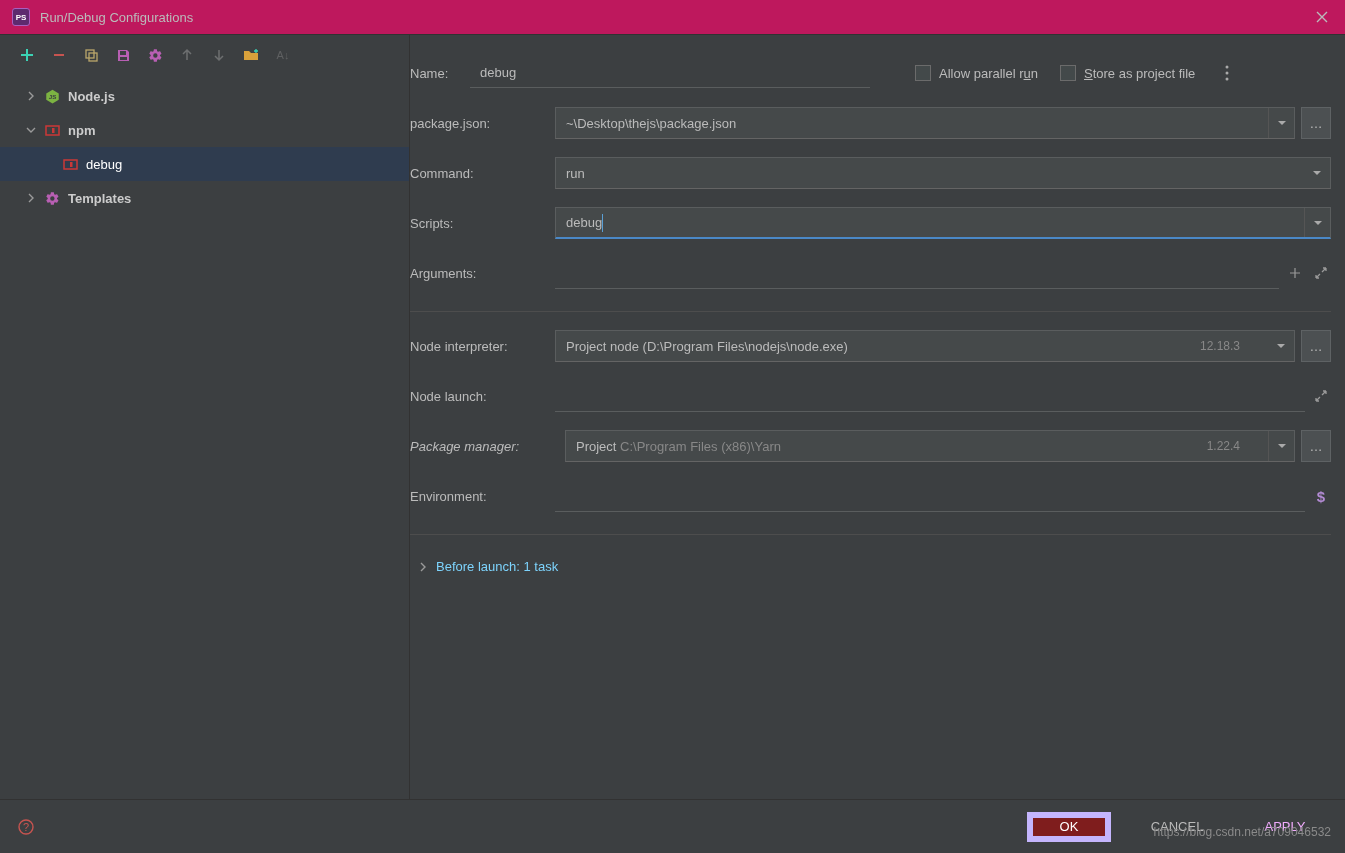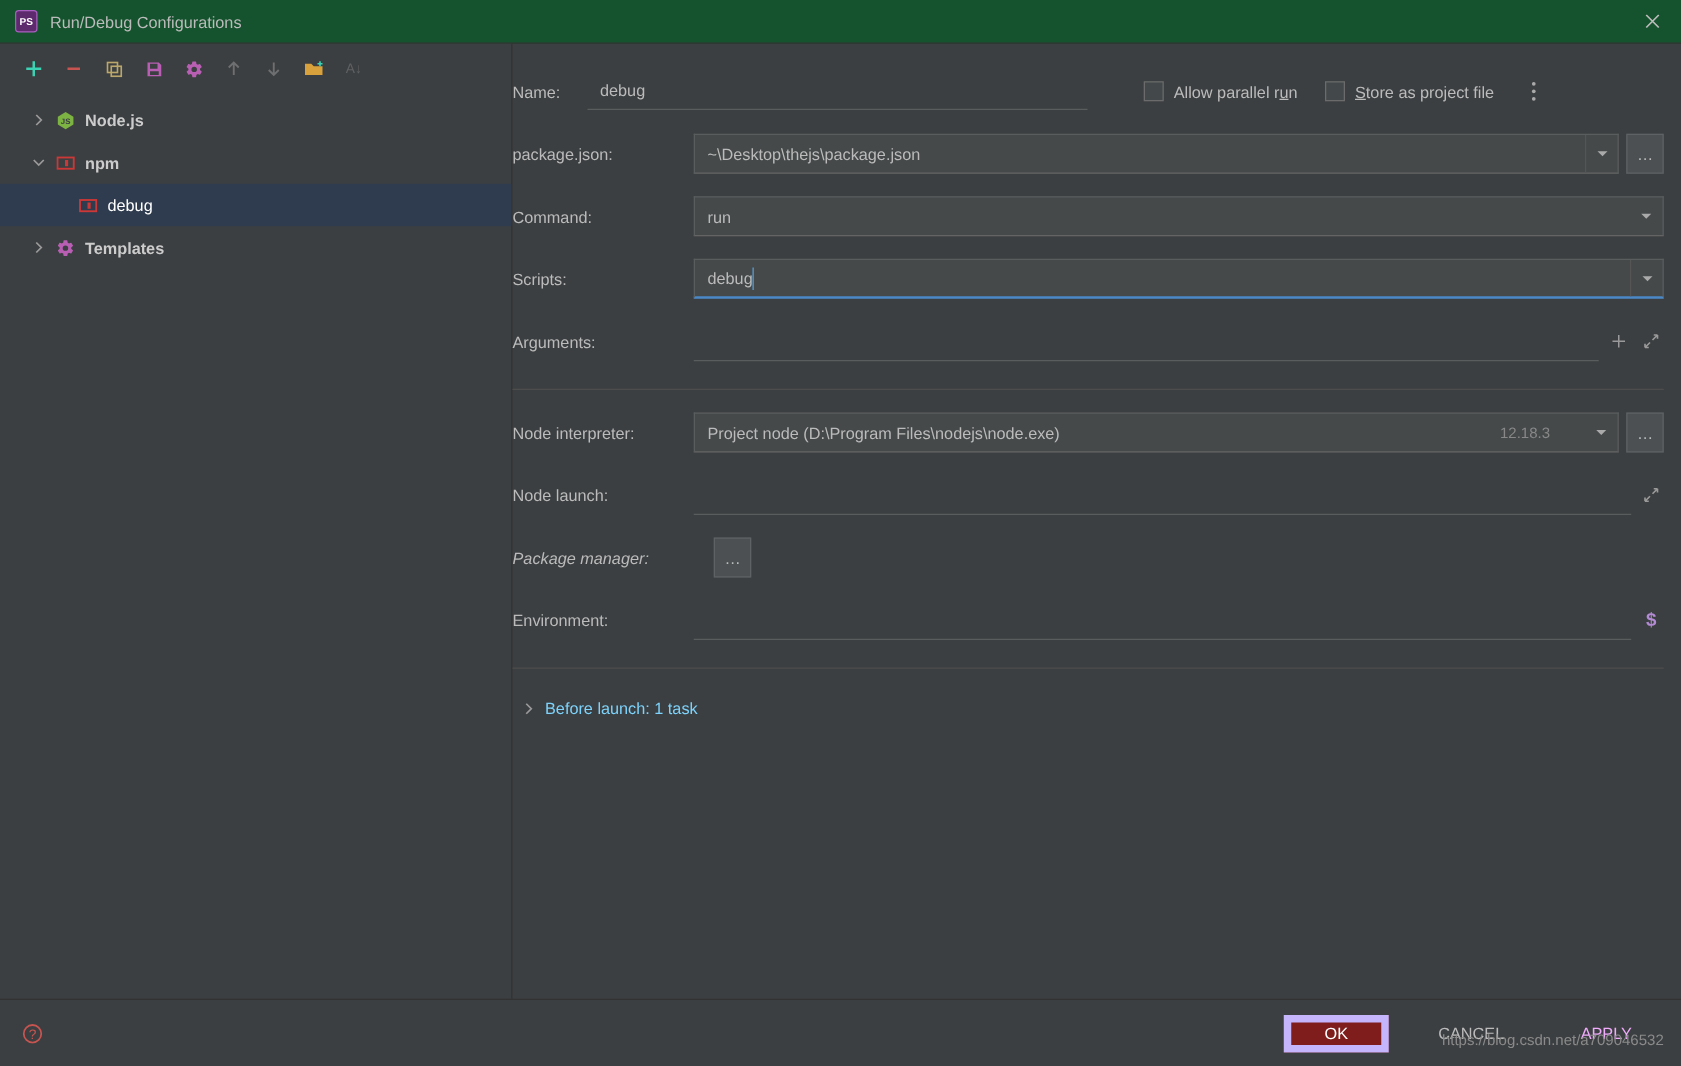--- a/index.html
+++ b/index.html
@@ -8,21 +8,21 @@
     background: #3c3f41;
     font-family: "Segoe UI", Arial, sans-serif;
     font-size: 13px;
     color: #bbbbbb;
     display: flex;
     flex-direction: column;
   }
   
   .titlebar {
     height: 35px;
-    background: #14532d;
+    background: #be185d;
     display: flex;
     align-items: center;
     padding: 0 12px;
     border-bottom: 1px solid #323232;
   }
   .titlebar .app-icon {
     width: 18px; height: 18px;
     margin-right: 10px;
     background: #5e2a6e;
     border: 1px solid #a95fc0;
@@ -409,20 +409,29 @@
       </div>
       <div class="ghost-icon">
         <svg width="14" height="14" viewBox="0 0 14 14">
             <path d="M2 12 L6 8 M2 12 H5 M2 12 V9 M12 2 L8 6 M12 2 H9 M12 2 V5" stroke="#9a9a9a" stroke-width="1.3" fill="none"></path>
           </svg>
       </div>
     </div>
 
     <div class="row">
       <div class="lbl wide">Package manager:</div>
+      <div class="field" style="position:relative;">
+        <span><span>Project </span><span style="color:#888;">  C:\Program Files (x86)\Yarn</span></span>
+        <span style="position:absolute; right:30px;" class="version-tag">1.22.4</span>
+        <span class="drop-arrow inset">
+          <svg width="10" height="10" viewBox="0 0 10 10">
+              <path d="M1 3 L5 7 L9 3" fill="#aaaaaa"></path>
+            </svg>
+        </span>
+      </div>
       <div class="btn-dots">…</div>
     </div>
 
     <div class="row">
       <div class="lbl">Environment:</div>
       <div class="field plain">
         <span></span>
       </div>
       <div class="ghost-icon" style="color:#b38bd4;font-size:15px;font-weight:bold;">$</div>
     </div>

